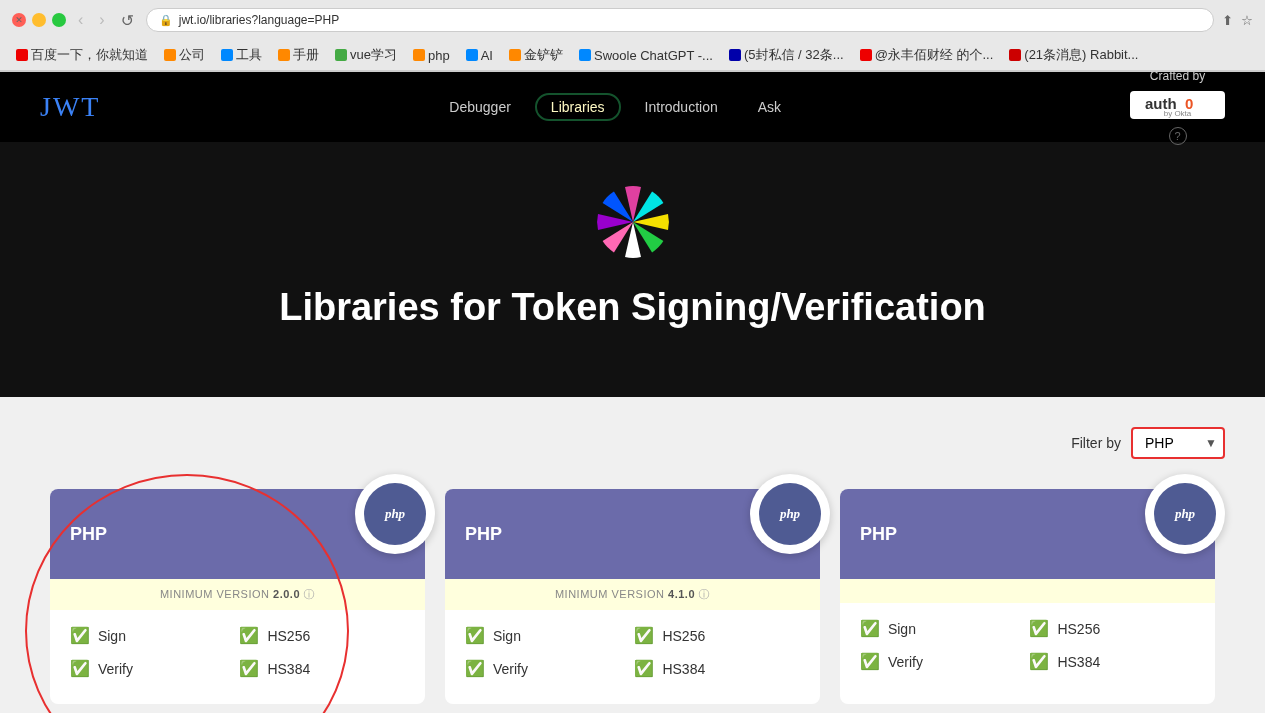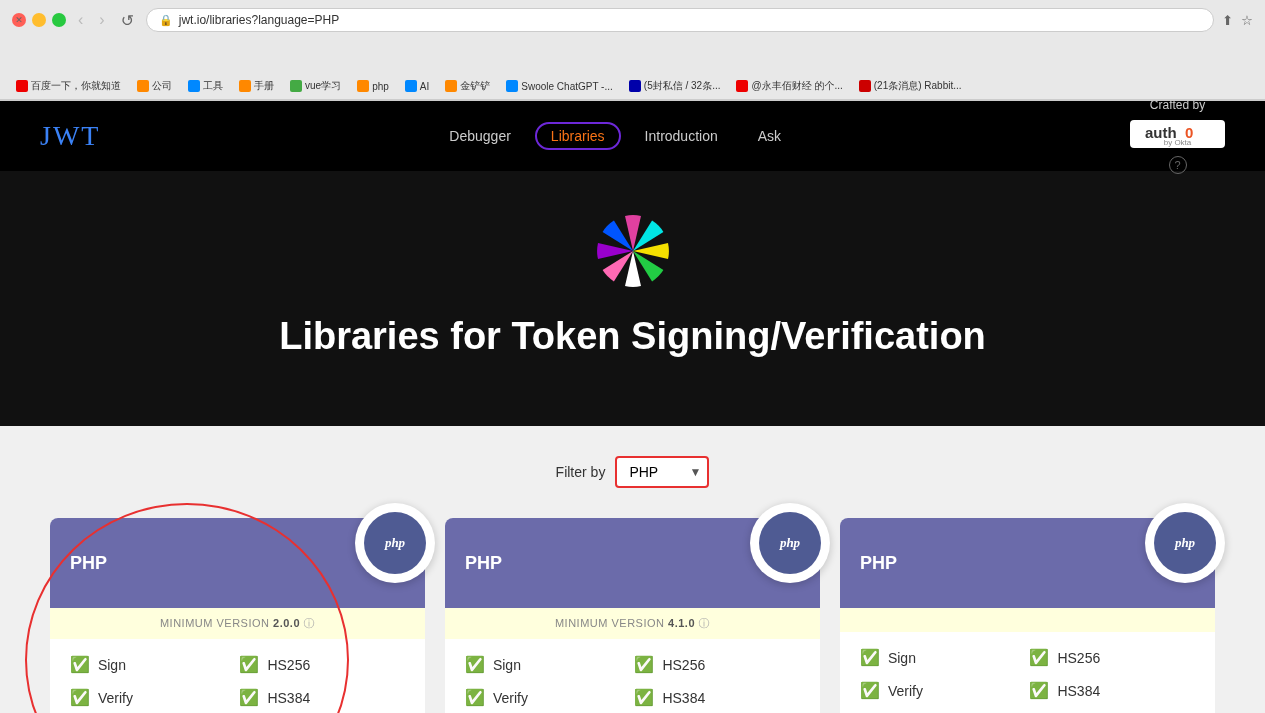--- a/index.html
+++ b/index.html
@@ -52,24 +52,23 @@
     .browser-action-btns { display: flex; gap: 8px; color: #666; font-size: 14px; }
     .browser-action-btn { background: none; border: none; cursor: pointer; color: #666; }
 
     .bookmarks-bar {
       background: #e8e8e8;
       padding: 4px 12px;
       display: flex;
       gap: 8px;
       align-items: center;
       border-bottom: 1px solid #ccc;
-      font-size: 10px;
+      font-size: 13px;
       color: #333;
       overflow: hidden;
-      margin-top: 33px;
     }
     .bookmark-item {
       display: flex; align-items: center; gap: 3px;
       cursor: pointer; white-space: nowrap;
       padding: 2px 4px;
       border-radius: 3px;
     }
     .bookmark-icon { width: 12px; height: 12px; border-radius: 2px; }
 
     
@@ -95,22 +94,22 @@
     }
     .nav-item {
       color: #ccc;
       text-decoration: none;
       padding: 6px 16px;
       font-size: 14px;
       cursor: pointer;
       border-radius: 4px;
     }
     .nav-item.active {
-      color: #f97316;
-      border: 2px solid #6d28d9;
+      color: #fef9c3;
+      border: 2px solid #14532d;
       border-radius: 20px;
       padding: 4px 14px;
     }
     .crafted-by {
       display: flex;
       align-items: center;
       gap: 8px;
       color: #ccc;
       font-size: 12px;
       flex-direction: column;
@@ -162,21 +161,21 @@
     }
 
     
     .content {
       background: #f0f0f0;
       padding: 30px 40px;
       min-height: 300px;
     }
     .filter-bar {
       display: flex;
-      justify-content: center;
+      justify-content: flex-end;
       align-items: center;
       gap: 10px;
       margin-bottom: 30px;
     }
     .filter-label {
       font-size: 14px;
       color: #333;
       font-weight: 500;
     }
     .filter-select-wrapper {

